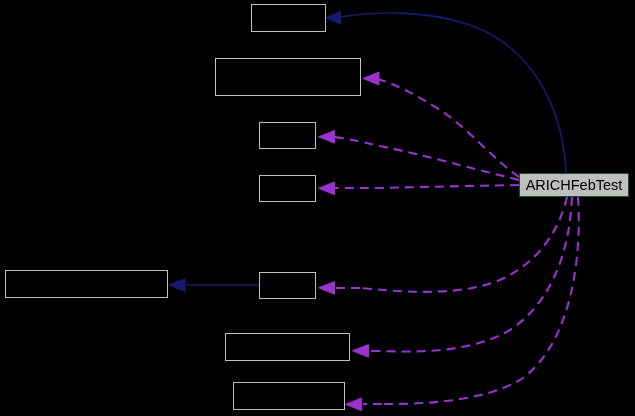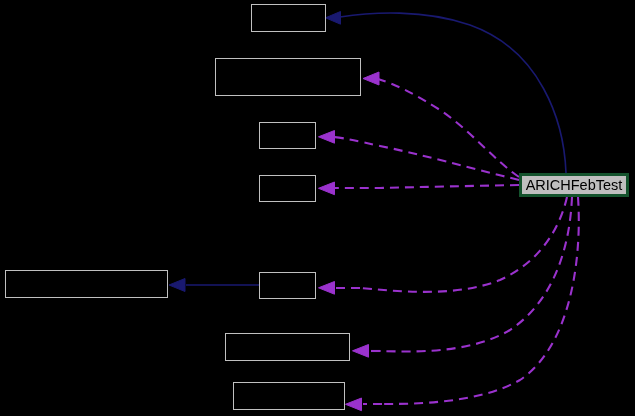--- a/index.html
+++ b/index.html
@@ -33,21 +33,21 @@
     align-items: center;
     justify-content: center;
     color: #000000;
     font-size: 10px;
     line-height: 1;
     white-space: nowrap;
     overflow: hidden;
   }
   .node.current {
     background: #bfbfbf;
-    border: 3px solid #14532d;
+    border: 1px solid #14532d;
     color: #000000;
     font-size: 14.5px;
   }
   .node-label {
     display: block;
   }
 </style>
 </head>
 <body>
 

